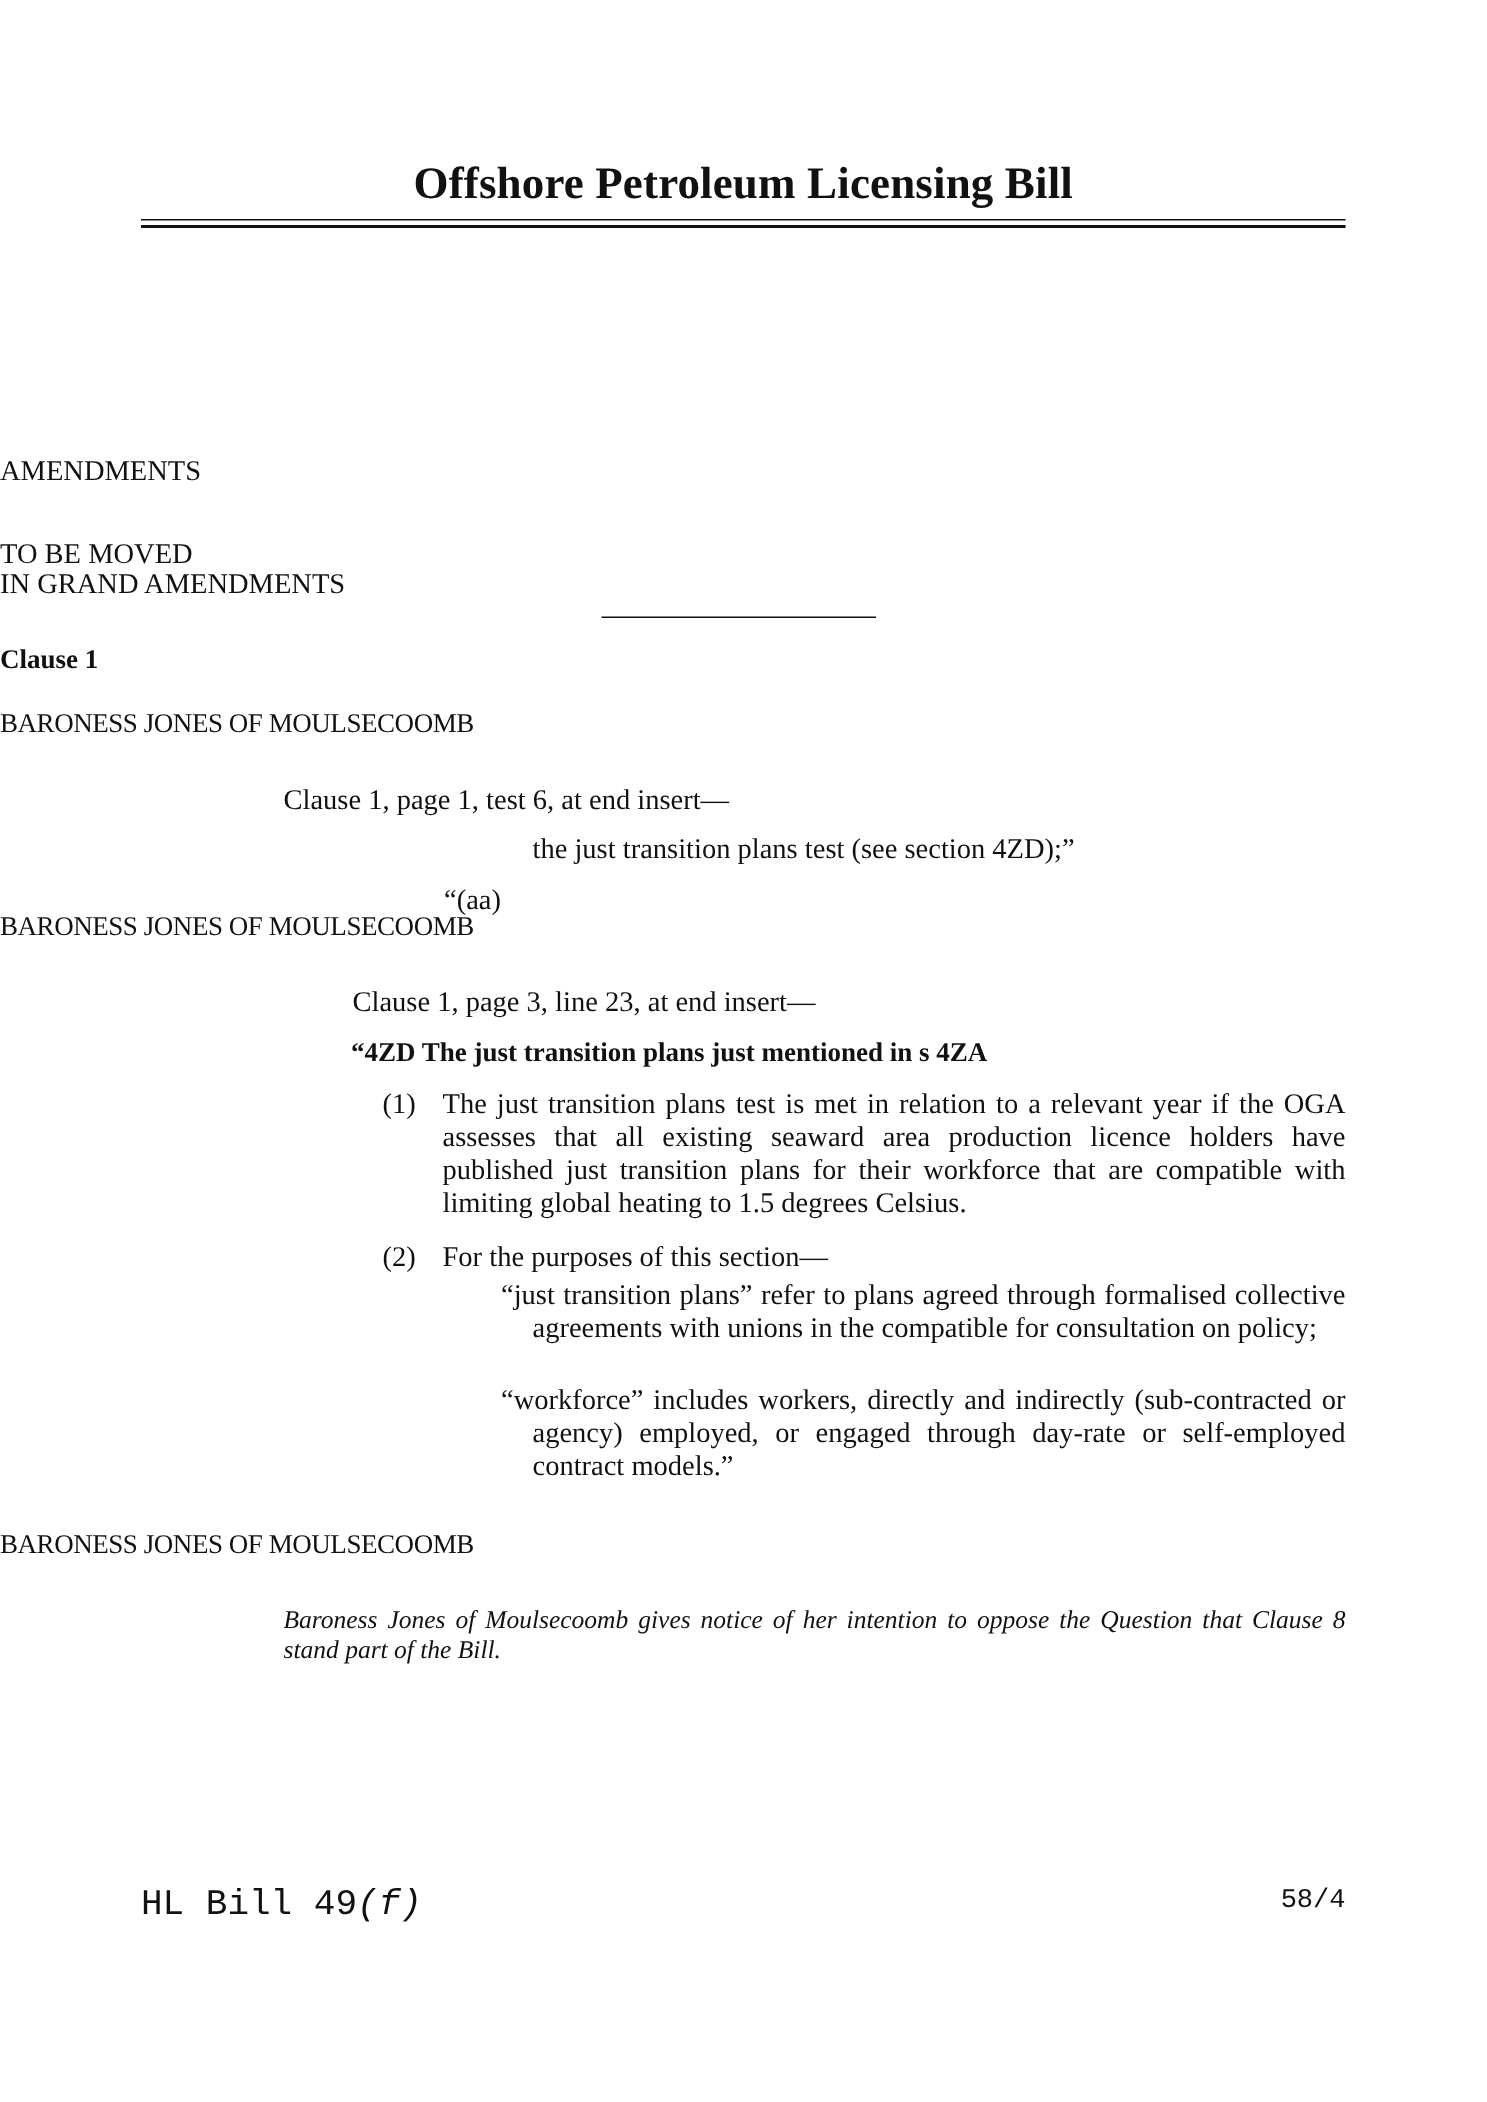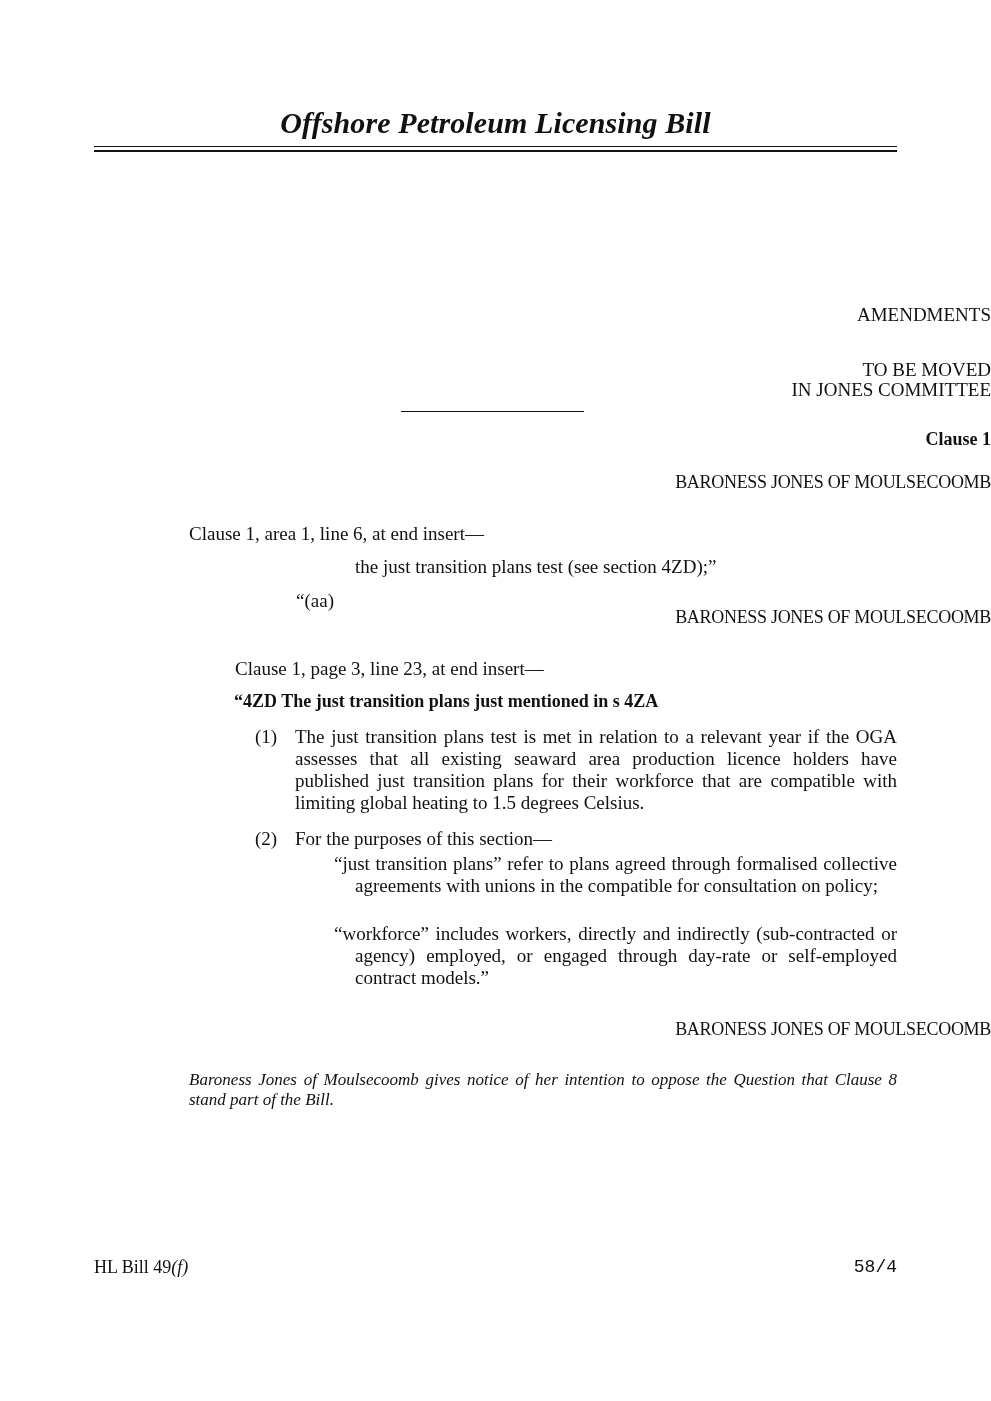--- a/index.html
+++ b/index.html
@@ -4,60 +4,60 @@
 <style>
   html, body { margin: 0; padding: 0; background: #ffffff; }
   body {
     width: 991px; height: 1401px; position: relative; overflow: hidden;
     font-family: "Liberation Serif", "DejaVu Serif", serif;
     color: #111111;
   }
   .abs { position: absolute; }
   .title {
     left: 0; width: 991px; top: 106px; text-align: center;
-    font-size: 30px; font-weight: bold; letter-spacing: 0.1px; font-style: italic;
+    font-size: 30px; font-weight: bold; letter-spacing: 0.1px;
   }
   .rule1 { left: 94px; width: 803px; top: 146px; height: 0; border-top: 1.5px solid #111; }
   .rule2 { left: 94px; width: 803px; top: 150px; height: 0; border-top: 2.5px solid #111; }
-  .center { left: 0; width: 991px; text-align: right; font-size: 19px; }
+  .center { left: 0; width: 991px; text-align: left; font-size: 19px; }
   .shortrule { left: 401px; width: 183px; top: 411px; border-top: 1px solid #111; }
   .bold { font-weight: bold; }
   .txt { font-size: 19px; }
   .para { font-size: 19px; line-height: 22px; text-align: justify; }
   .italic { font-style: italic; }
 </style>
 </head>
 <body>
 
 <div class="abs title">Offshore Petroleum Licensing Bill</div>
 <div class="abs rule1"></div>
 <div class="abs rule2"></div>
 
 <div class="abs center" style="top:304px;">AMENDMENTS</div>
 <div class="abs center" style="top:359px;">TO BE MOVED</div>
-<div class="abs center" style="top:379px;">IN JONES COMMITTEE</div>
+<div class="abs center" style="top:379px;">IN GRAND AMENDMENTS</div>
 <div class="abs shortrule"></div>
 
 <div class="abs center bold" style="top:429px; font-size:18px;">Clause 1</div>
 
 <div class="abs center" style="top:472px; font-size:18px; letter-spacing:-0.3px;">BARONESS JONES OF MOULSECOOMB</div>
-<div class="abs txt" style="left:189px; top:523px;">Clause 1, area 1, line 6, at end insert—</div>
+<div class="abs txt" style="left:189px; top:523px;">Clause 1, page 1, test 6, at end insert—</div>
 <div class="abs txt" style="left:296px; top:556px;margin-top:34px;">“(aa)</div>
 <div class="abs txt" style="left:355px; top:556px;">the just transition plans test (see section 4ZD);”</div>
 
 <div class="abs center" style="top:607px; font-size:18px; letter-spacing:-0.3px;">BARONESS JONES OF MOULSECOOMB</div>
 <div class="abs txt" style="left:189px; top:658px;margin-left:46px;">Clause 1, page 3, line 23, at end insert—</div>
 <div class="abs txt bold" style="left:234px; top:691px; font-size:18px;">“4ZD The just transition plans just mentioned in s 4ZA</div>
 
 <div class="abs txt" style="left:255px; top:726px;">(1)</div>
 <div class="abs para" style="left:295px; top:726px; width:602px;">The just transition plans test is met in relation to a relevant year if the OGA assesses that all existing seaward area production licence holders have published just transition plans for their workforce that are compatible with limiting global heating to 1.5 degrees Celsius.</div>
 
 <div class="abs txt" style="left:255px; top:828px;">(2)</div>
 <div class="abs txt" style="left:295px; top:828px;">For the purposes of this section—</div>
 
 <div class="abs para" style="left:355px; top:853px; width:542px; text-indent:-21px;">“just transition plans” refer to plans agreed through formalised collective agreements with unions in the compatible for consultation on policy;</div>
 <div class="abs para" style="left:355px; top:923px; width:542px; text-indent:-21px;">“workforce” includes workers, directly and indirectly (sub-contracted or agency) employed, or engaged through day-rate or self-employed contract models.”</div>
 
 <div class="abs center" style="top:1019px; font-size:18px; letter-spacing:-0.3px;">BARONESS JONES OF MOULSECOOMB</div>
 <div class="abs para italic" style="left:189px; top:1070px; width:708px; font-size:17px; line-height:20px;">Baroness Jones of Moulsecoomb gives notice of her intention to oppose the Question that Clause 8 stand part of the Bill.</div>
 
-<div class="abs txt" style="left:94px; top:1257px; font-size:18px;"><span>HL Bill 49</span><span class="italic">(f)</span></div>
+<div class="abs txt" style="left:94px; top:1257px; font-size:24px;font-family:Liberation Mono, monospace;"><span>HL Bill 49</span><span class="italic">(f)</span></div>
 <div class="abs txt" style="right:94px; top:1257px; font-size:18px;font-family:Liberation Mono, monospace;">58/4</div>
 
 </body></html>

